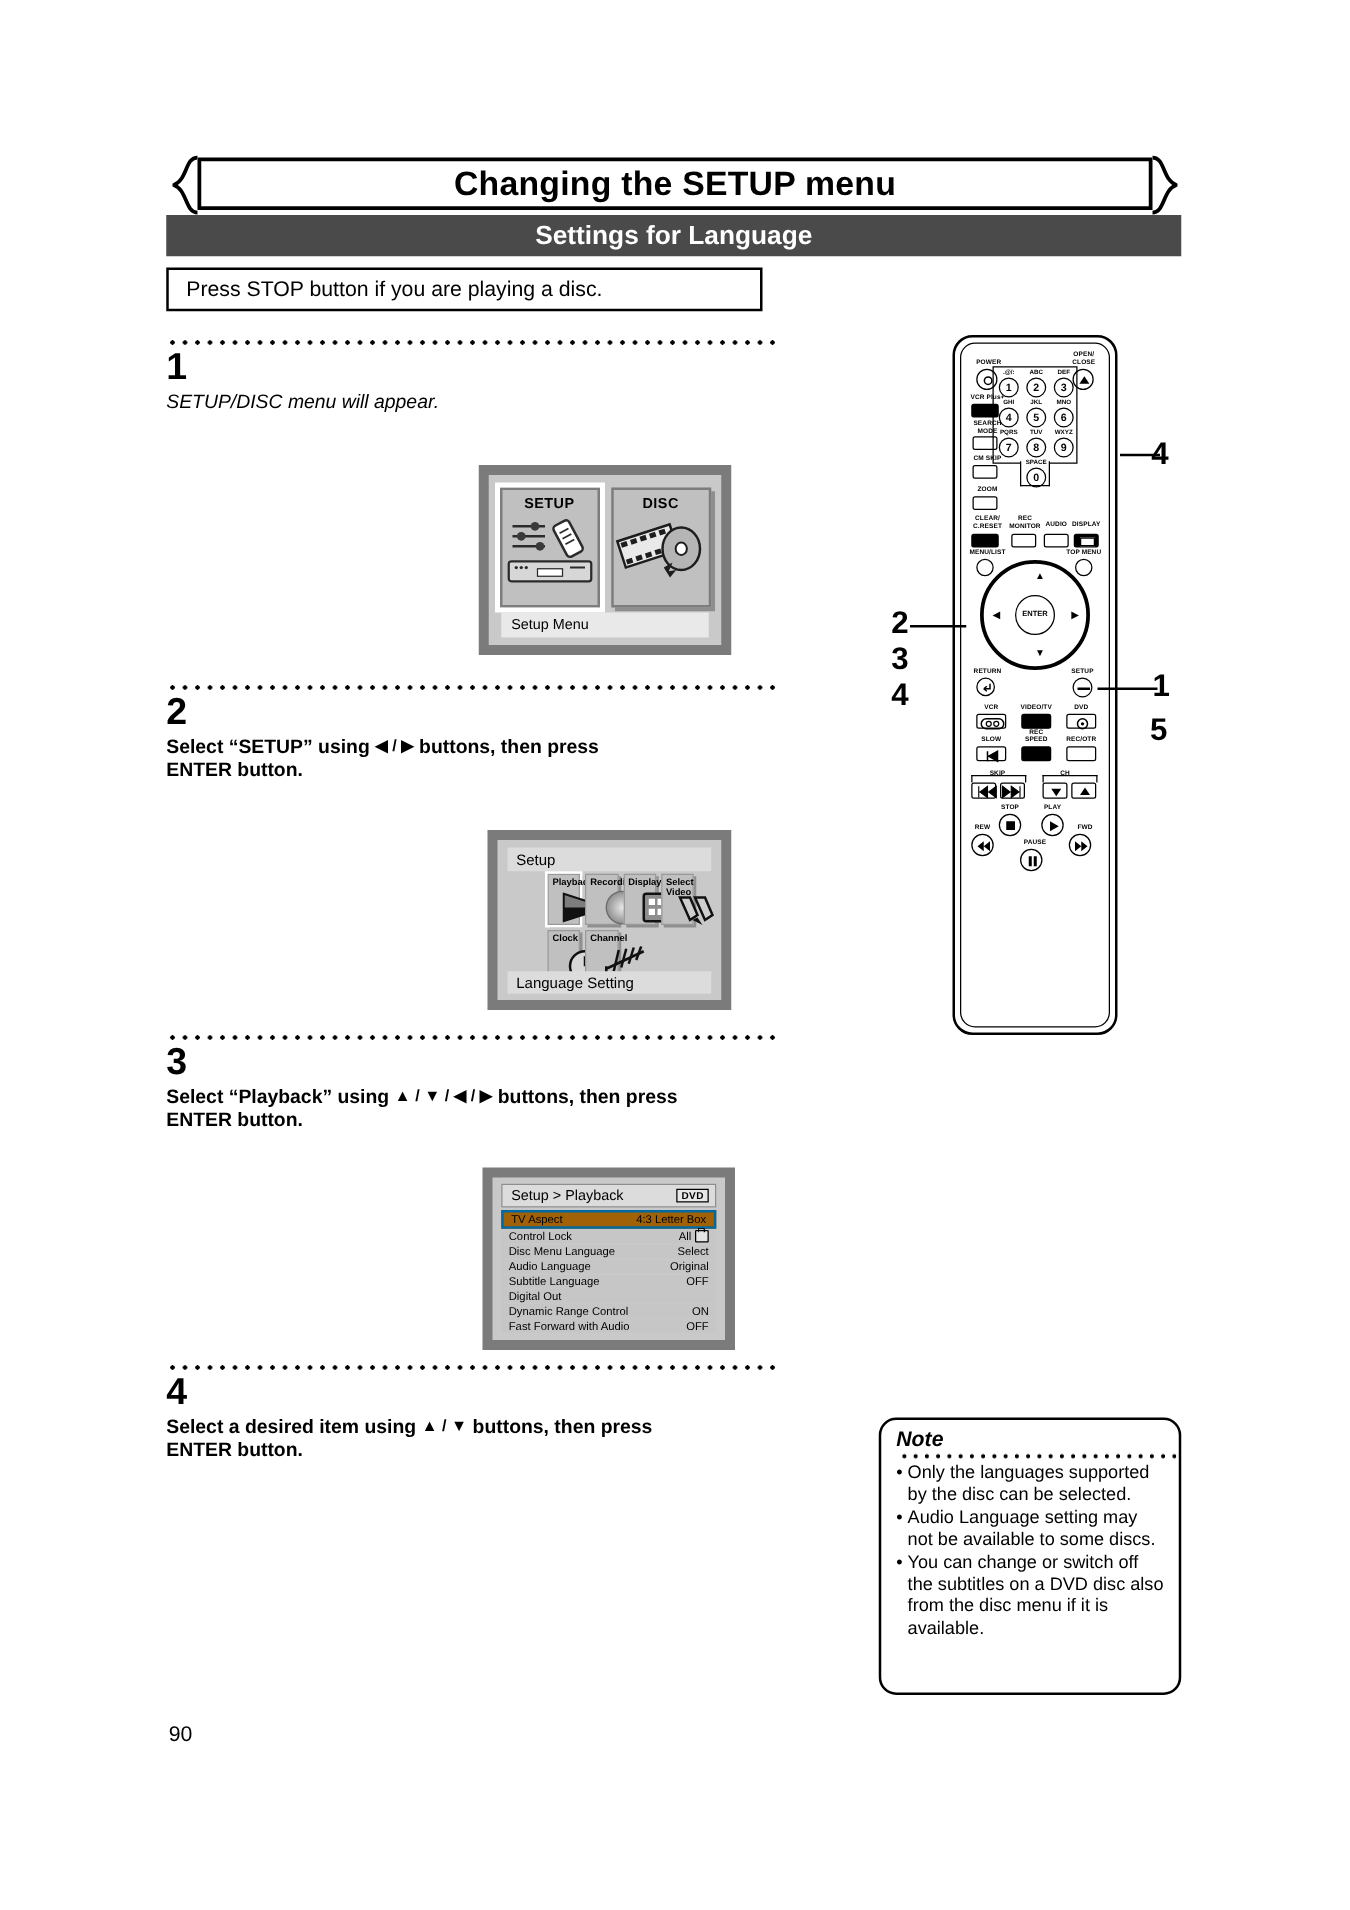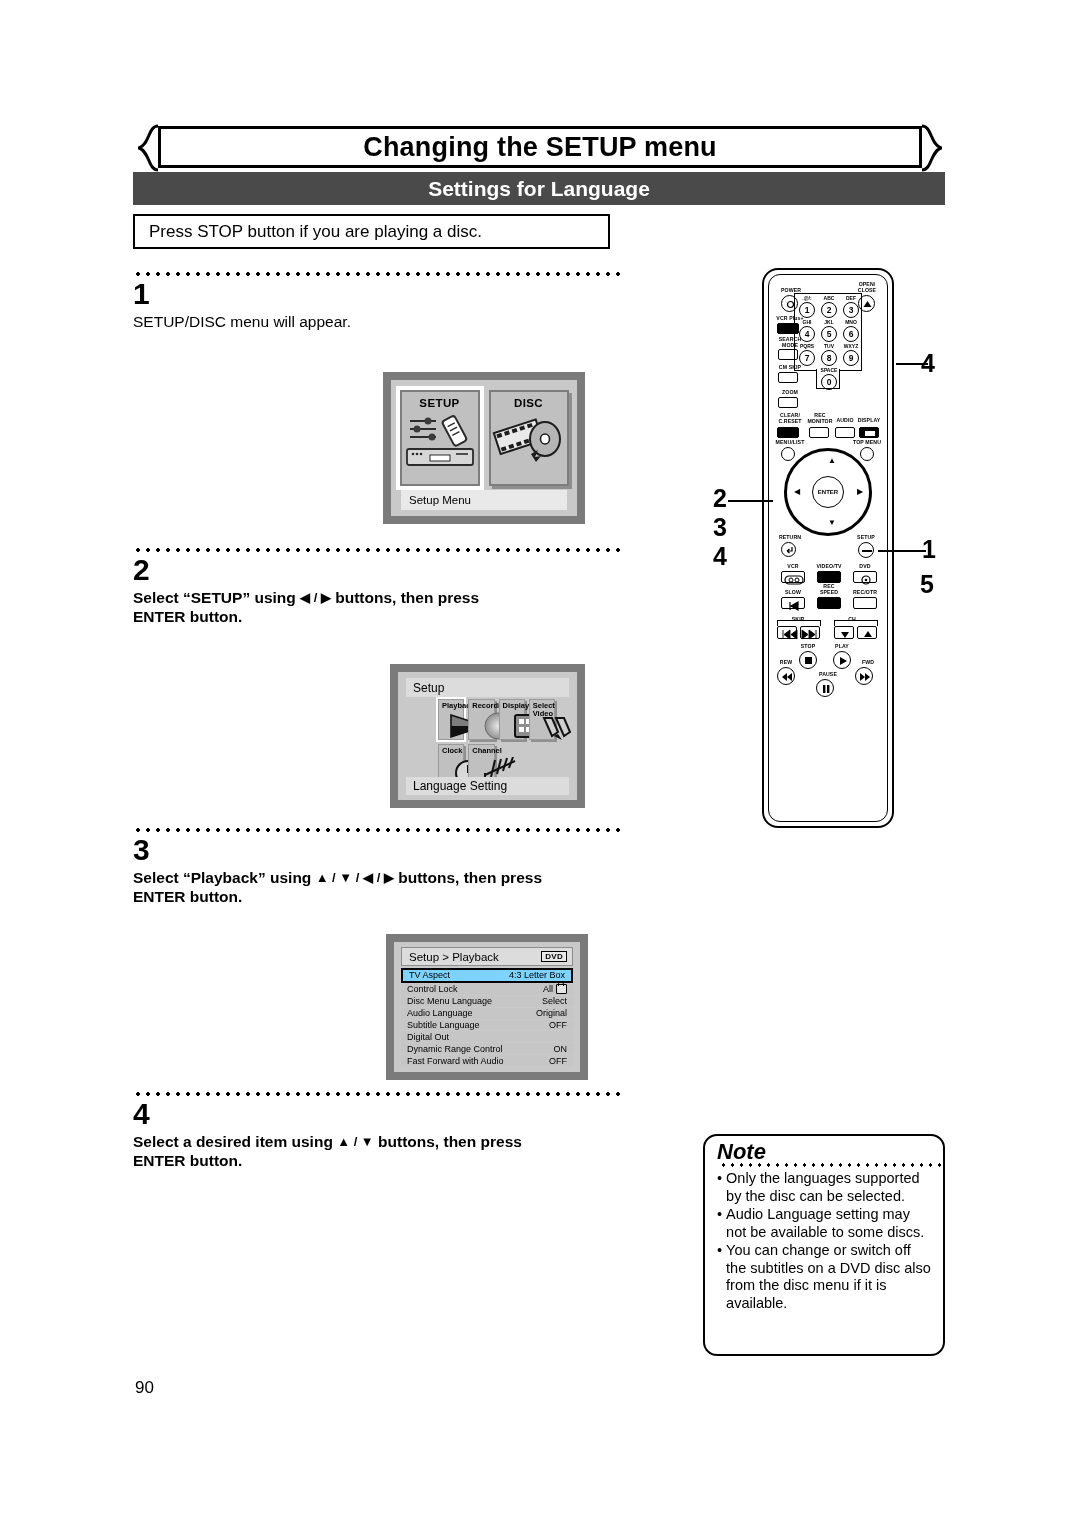--- a/index.html
+++ b/index.html
@@ -108,20 +108,21 @@
   }
   .step-head {
     font-size: 15.5px;
     font-weight: bold;
     line-height: 19px;
   }
   .step-sub {
     font-size: 15.5px;
     line-height: 19px;
     margin-top: 1px;
+    font-style: italic;
   }
   .arrow-g { font-size: 13px; line-height: 13px; vertical-align: 1px; }
 
   
   .tvshot {
     position: absolute;
     background: #7b7b7b;
     box-sizing: border-box;
     padding: 8px;
   }
@@ -195,38 +196,38 @@
   }
   #s3-rows {
     position: absolute; left: 7px; top: 26px; right: 7px; bottom: 6px;
     display: flex; flex-direction: column; gap: 1px;
   }
   .s3-row {
     flex: 1; background: #c6c6c6; display: flex; align-items: center;
     justify-content: space-between; padding: 0 6px 0 6px; font-size: 9px;
     box-sizing: border-box;
   }
-  .s3-row.sel { background: #7dd3fc; border: 2px solid #000000; }
+  .s3-row.sel { background: #a16207; border: 2px solid #0369a1; }
   .s3-val { display: flex; align-items: center; gap: 3px; }
   .lock-ic {
     display: inline-block; width: 9px; height: 8px; border: 1px solid #000;
     border-radius: 1px; position: relative; background: #e4e4e4;
   }
   .lock-ic:after {
     content: ""; position: absolute; left: 1px; top: -3px; width: 4px; height: 3px;
     border: 1px solid #000; border-bottom: none; border-radius: 2px 2px 0 0;
   }
 
   
   #note-box {
     position: absolute; left: 703px; top: 1134px; width: 242px; height: 222px;
     border: 2.5px solid #000; border-radius: 14px; box-sizing: border-box;
     padding: 6px 10px 8px 12px; background: #fff;
   }
-  #note-title { font-size: 22px; font-weight: bold; font-style: italic; line-height: 19px; }
+  #note-title { font-size: 17px; font-weight: bold; font-style: italic; line-height: 19px; }
   #note-dots {
     height: 4px; margin: 2px 0 3px 2px; width: 222px;
     background-image: radial-gradient(circle, #000 1.5px, rgba(0,0,0,0) 1.8px);
     background-size: 9px 4px; background-repeat: repeat-x;
   }
   .note-item {
     font-size: 14.5px; line-height: 17.5px; display: flex; gap: 4px; margin-bottom: 1px;
   }
   .note-bul { flex: 0 0 auto; }
   .note-txt { flex: 1 1 auto; }

